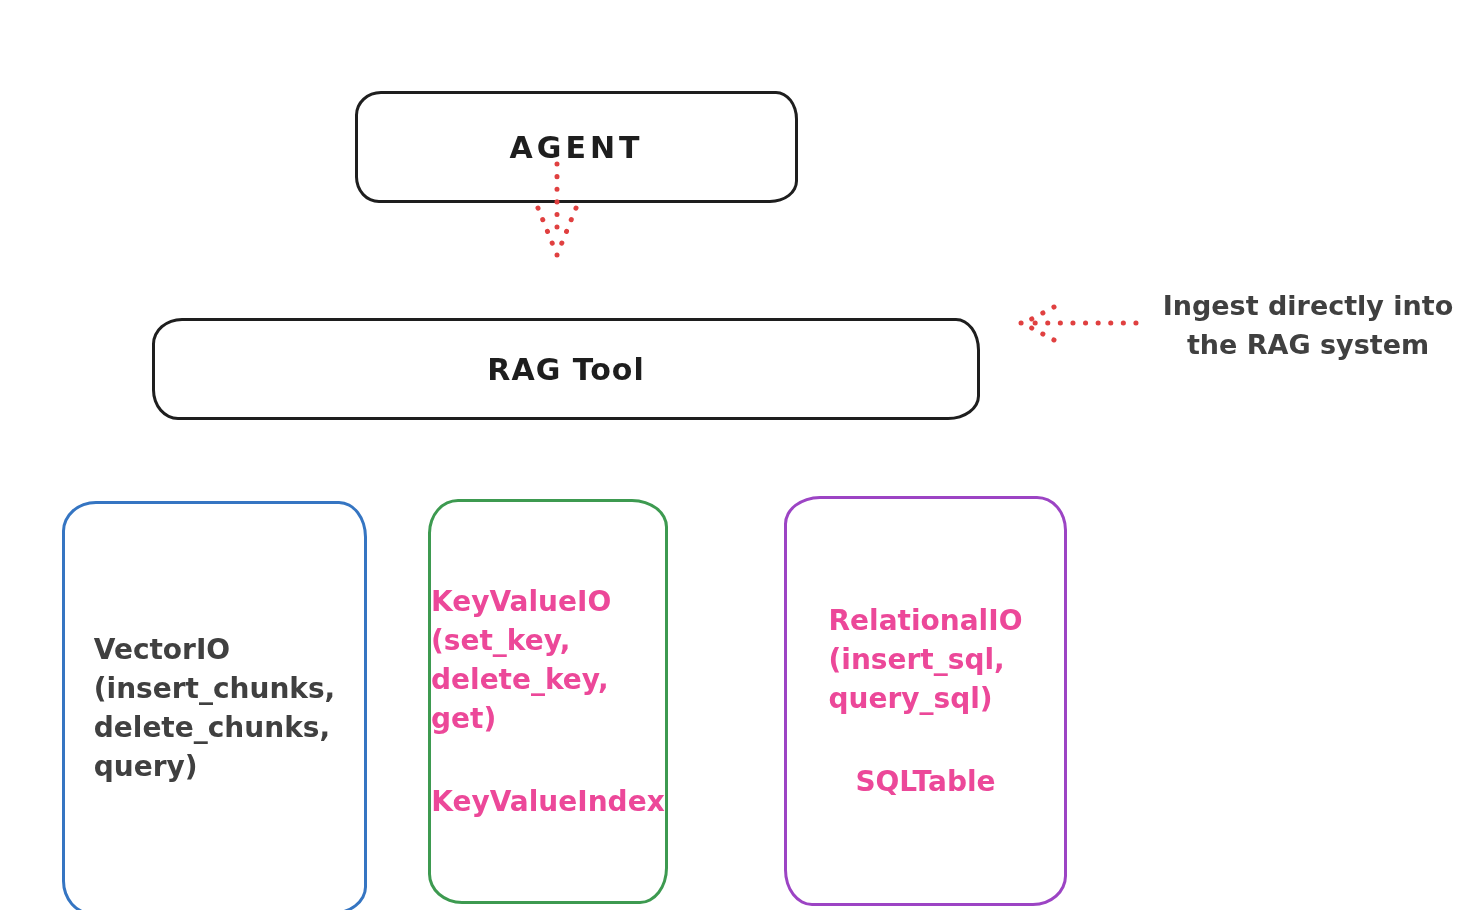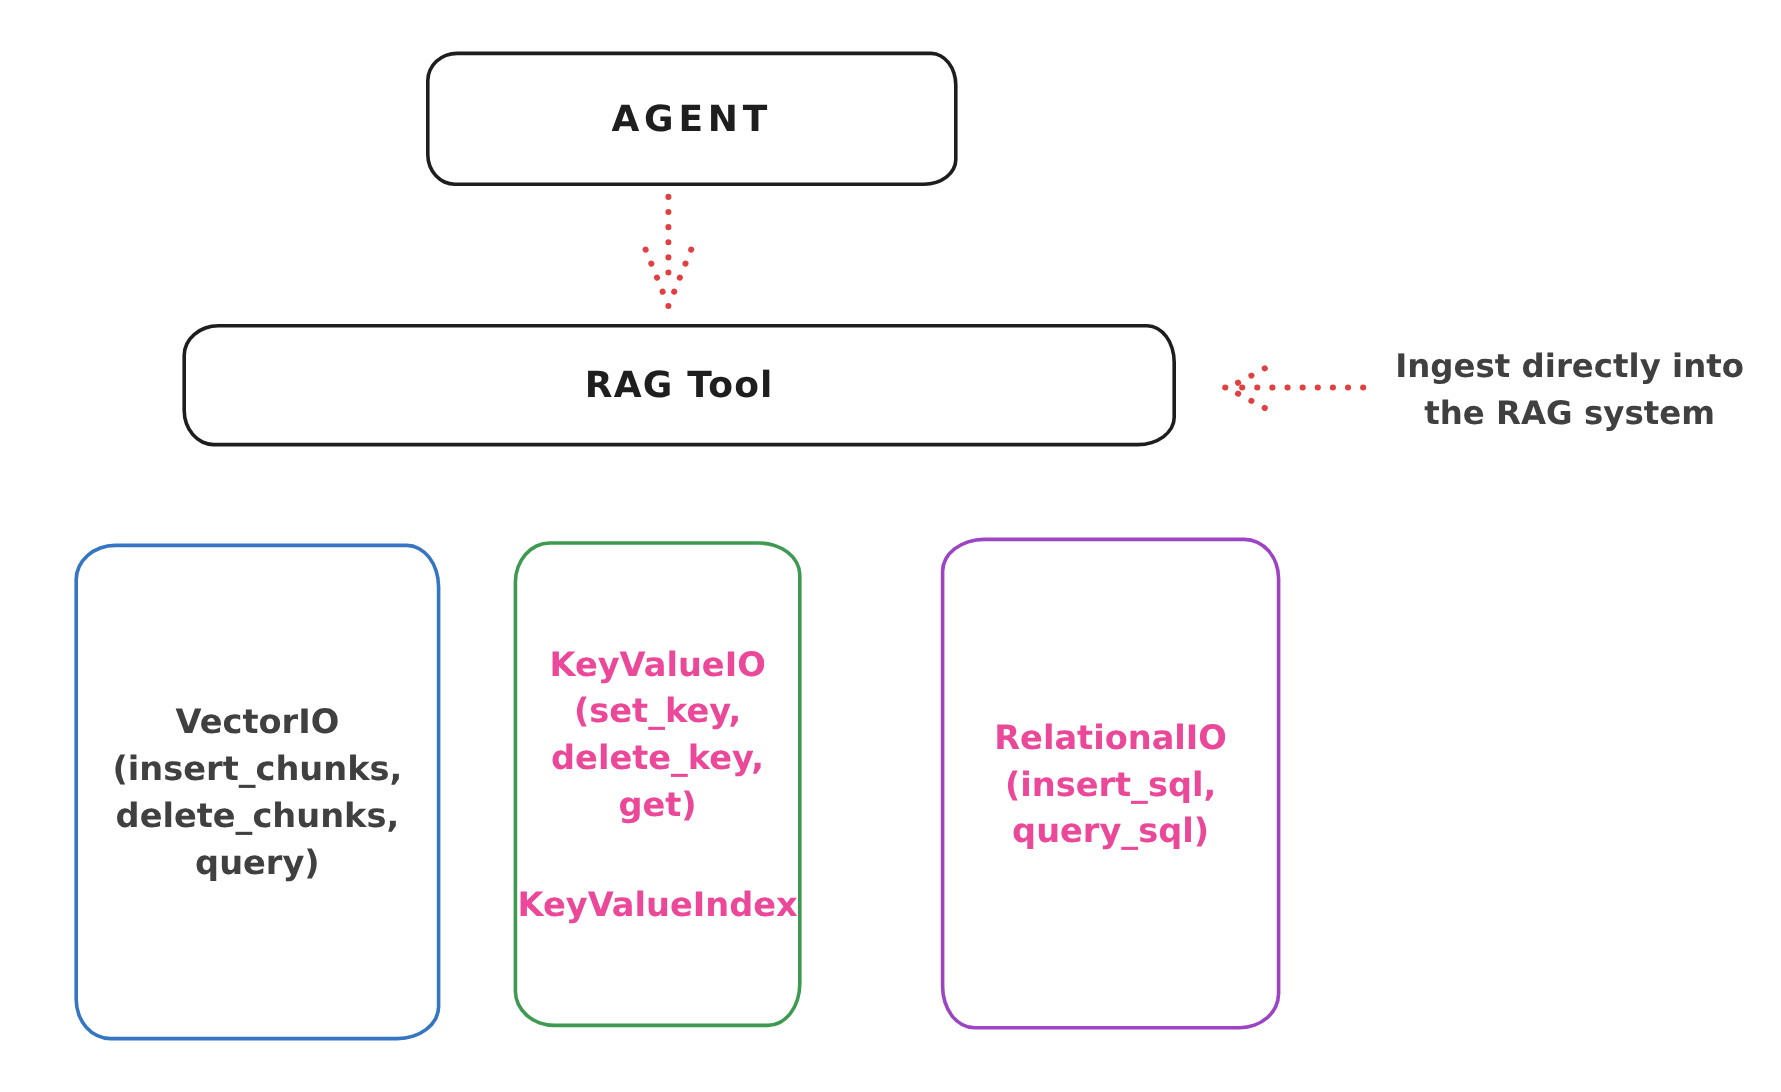--- a/index.html
+++ b/index.html
@@ -15,21 +15,22 @@
     background: #ffffff;
     overflow: hidden;
   }
   .node {
     position: absolute;
     box-sizing: border-box;
     background: #ffffff;
     display: flex;
     align-items: center;
     justify-content: center;
-    text-align: center;
+    text-align: left;
+    margin-top: 48px;
   }
   
   .black-box {
     border: 3.5px solid #1e1e1e;
     color: #1e1e1e;
     font-size: 30px;
     font-weight: 600;
   }
   .agent-box {
     left: 355px; top: 43px; width: 443px; height: 112px;
@@ -131,15 +132,16 @@
     <div class="backend-title">KeyValueIO
 (set_key,
 delete_key, get)</div>
     <div class="backend-index">KeyValueIndex</div>
   </div>
 
   <div class="node backend-box relational-box">
     <div class="backend-title">RelationalIO
 (insert_sql,
 query_sql)</div>
+    <div class="backend-index">SQLTable</div>
   </div>
 
 </div>
 
 </body></html>

